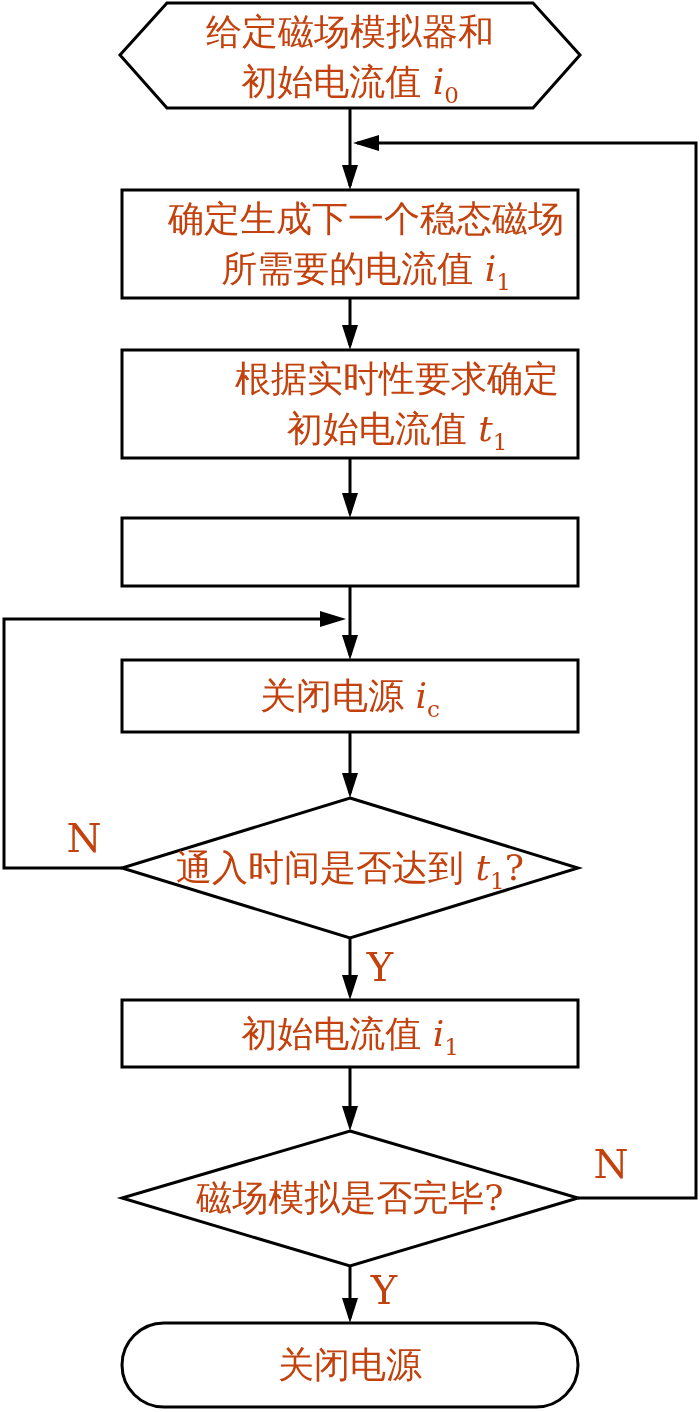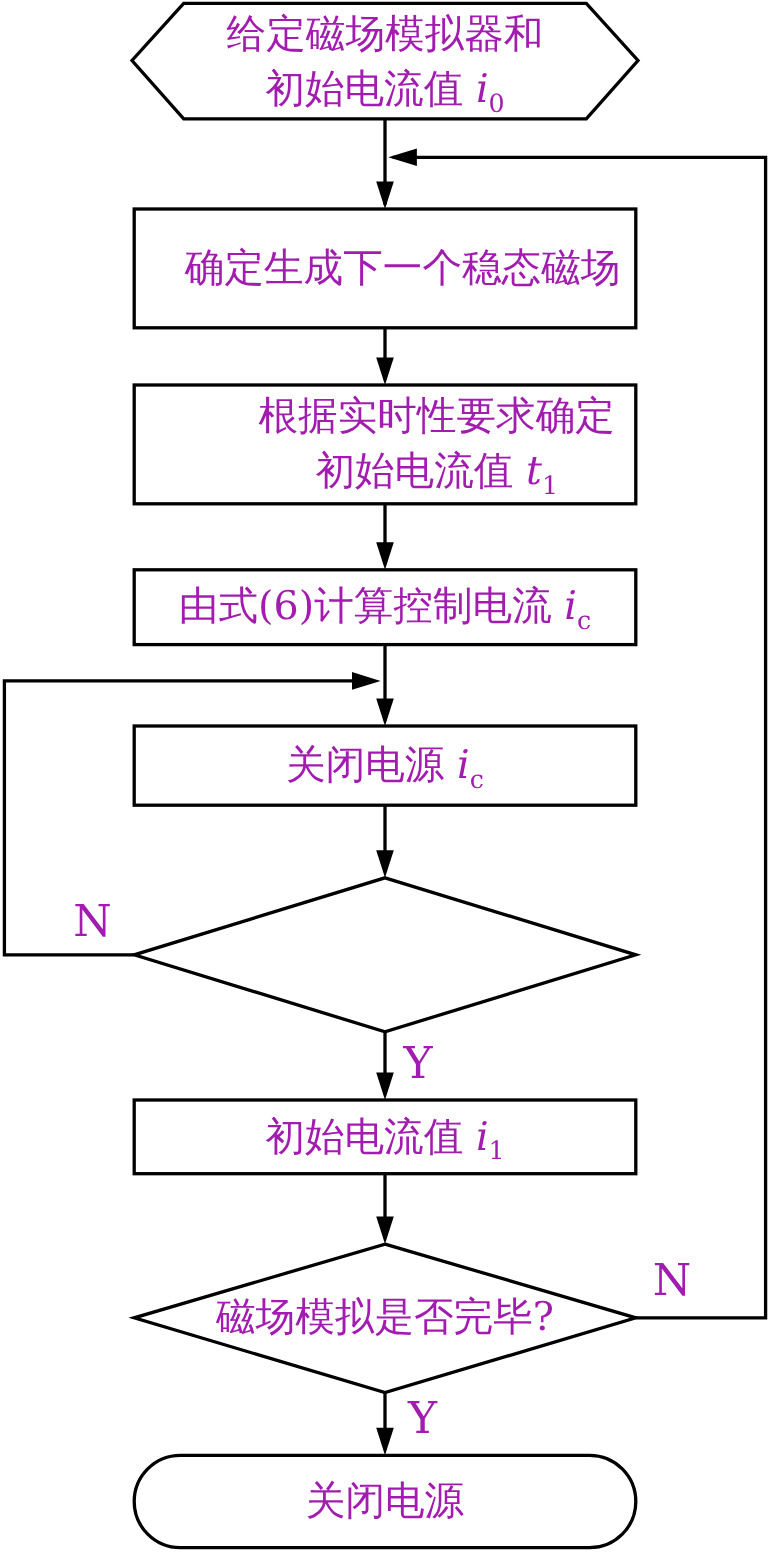--- a/index.html
+++ b/index.html
@@ -2,21 +2,21 @@
 <html><head>
 <meta charset="utf-8">
 <style>
   * { box-sizing: border-box; }
   html, body { margin: 0; padding: 0; background: #ffffff; }
   .stage {
     position: relative;
     width: 700px;
     height: 1412px;
     background: #ffffff;
-    color: #a21caf;
+    color: #c2410c;
     font-family: "DejaVu Serif", "Liberation Serif", serif;
     overflow: hidden;
   }
   .stage svg { position: absolute; left: 0; top: 0; }
   .ln  { fill: none; stroke: #000000; stroke-width: 3; }
   .shp { fill: #ffffff; stroke: #000000; stroke-width: 3; }
   .ah  { fill: #000000; stroke: none; }
   .lbl {
     position: absolute;
     display: flex;
@@ -82,35 +82,36 @@
     <rect class="shp" x="122" y="1323" width="456" height="84" rx="42" ry="42"></rect>
   </svg>
 
   <div class="lbl" style="left:122px; top:5px; width:456px; height:103px;">
     <div class="tline"><span>给定磁场模拟器和</span></div>
     <div class="tline"><span>初始电流值 </span><span class="var">i</span><span class="sub">0</span></div>
   </div>
 
   <div class="lbl" style="left:122px; top:190px; width:456px; height:108px;padding-left:32px;">
     <div class="tline"><span>确定生成下一个稳态磁场</span></div>
+    <div class="tline"><span>所需要的电流值 </span><span class="var">i</span><span class="sub">1</span></div>
   </div>
 
   <div class="lbl" style="left:122px; top:350px; width:508px; height:108px;padding-left:42px;">
     <div class="tline"><span>根据实时性要求确定</span></div>
     <div class="tline"><span>初始电流值 </span><span class="var">t</span><span class="sub">1</span></div>
   </div>
 
-  <div class="lbl" style="left:122px; top:518px; width:456px; height:68px;">
-    <div class="tline"><span>由式(6)计算控制电流 </span><span class="var">i</span><span class="sub">c</span></div>
-  </div>
 
   <div class="lbl" style="left:122px; top:660px; width:456px; height:72px;">
     <div class="tline"><span>关闭电源 </span><span class="var">i</span><span class="sub">c</span></div>
   </div>
 
+  <div class="lbl" style="left:122px; top:832px; width:456px; height:72px;">
+    <div class="tline"><span>通入时间是否达到 </span><span class="var">t</span><span class="sub">1</span><span>?</span></div>
+  </div>
 
   <div class="lbl" style="left:122px; top:1000px; width:456px; height:67px;">
     <div class="tline"><span>初始电流值 </span><span class="var">i</span><span class="sub">1</span></div>
   </div>
 
   <div class="lbl" style="left:122px; top:1323px; width:456px; height:84px;">
     <div class="tline"><span>关闭电源</span></div>
   </div>
 
   <div class="lbl" style="left:122px; top:1162px; width:456px; height:72px;">

